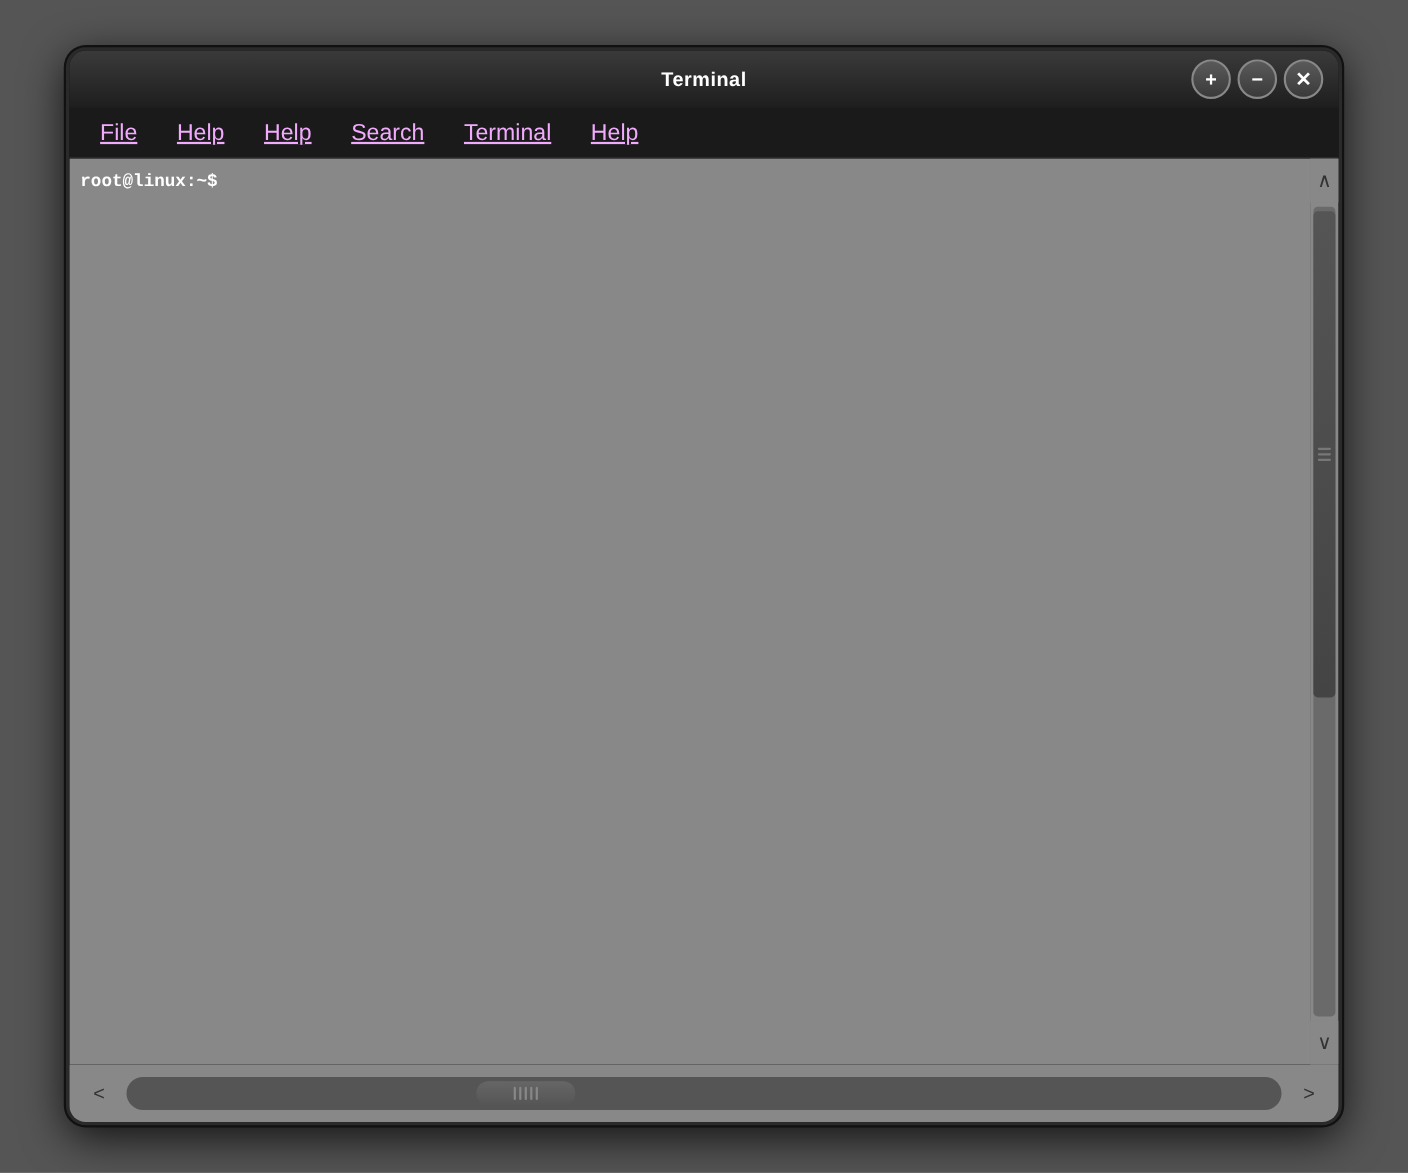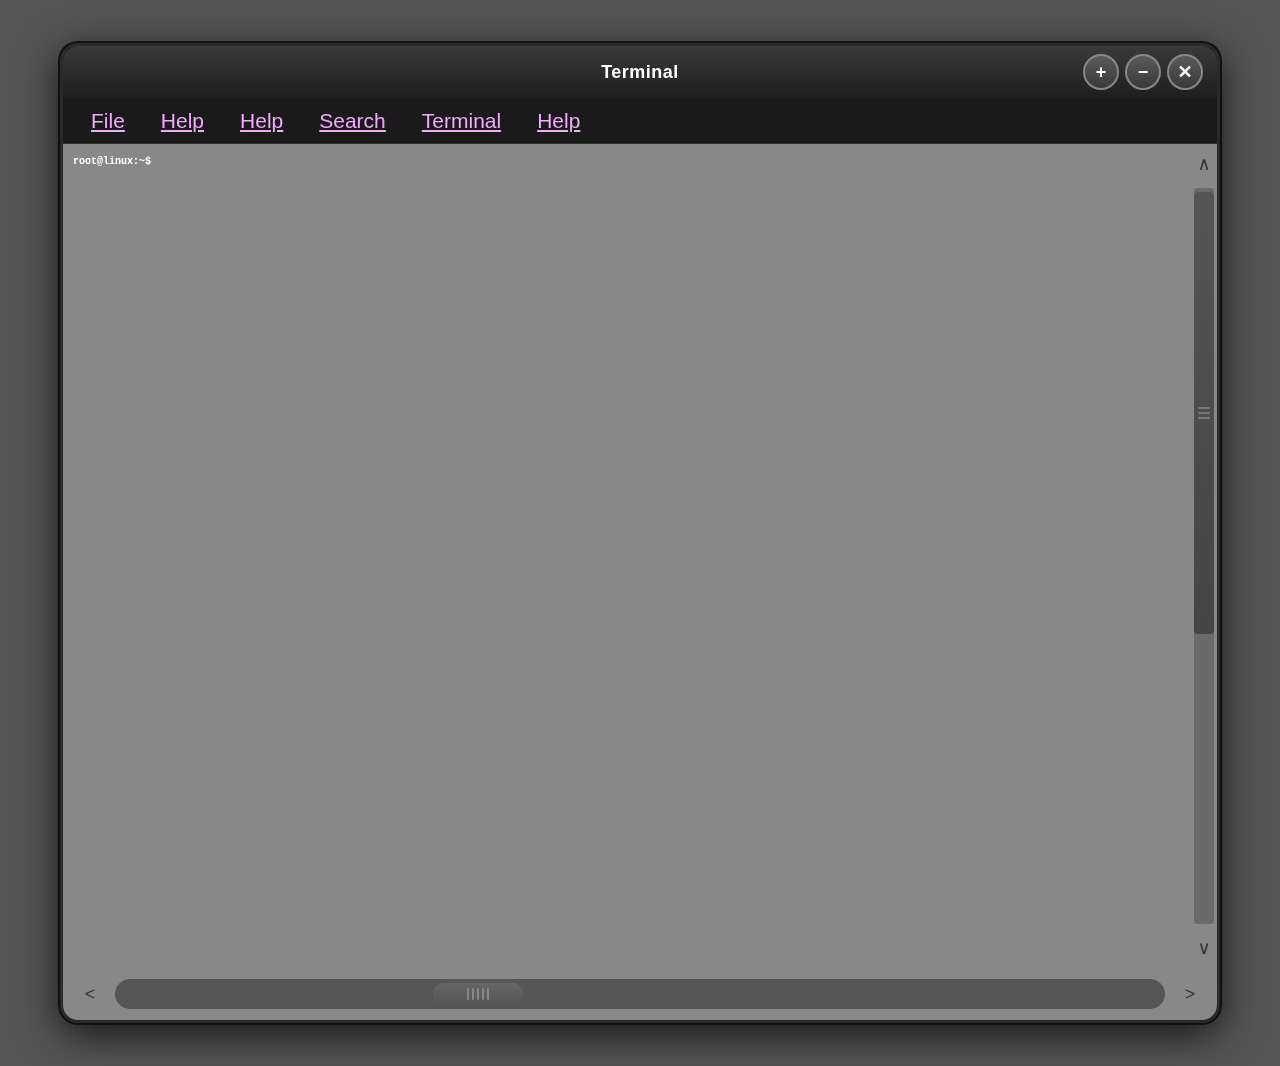--- a/index.html
+++ b/index.html
@@ -99,21 +99,21 @@
       display: flex;
       flex: 1;
       overflow: hidden;
     }
 
     .terminal-content {
       flex: 1;
       background: #888888;
       padding: 12px 10px;
       font-family: 'Courier New', Courier, monospace;
-      font-size: 10px;
+      font-size: 16px;
       color: #ffffff;
       overflow: hidden;
       position: relative;
     }
 
     .prompt-line {
       display: flex;
       align-items: center;
     }
 

